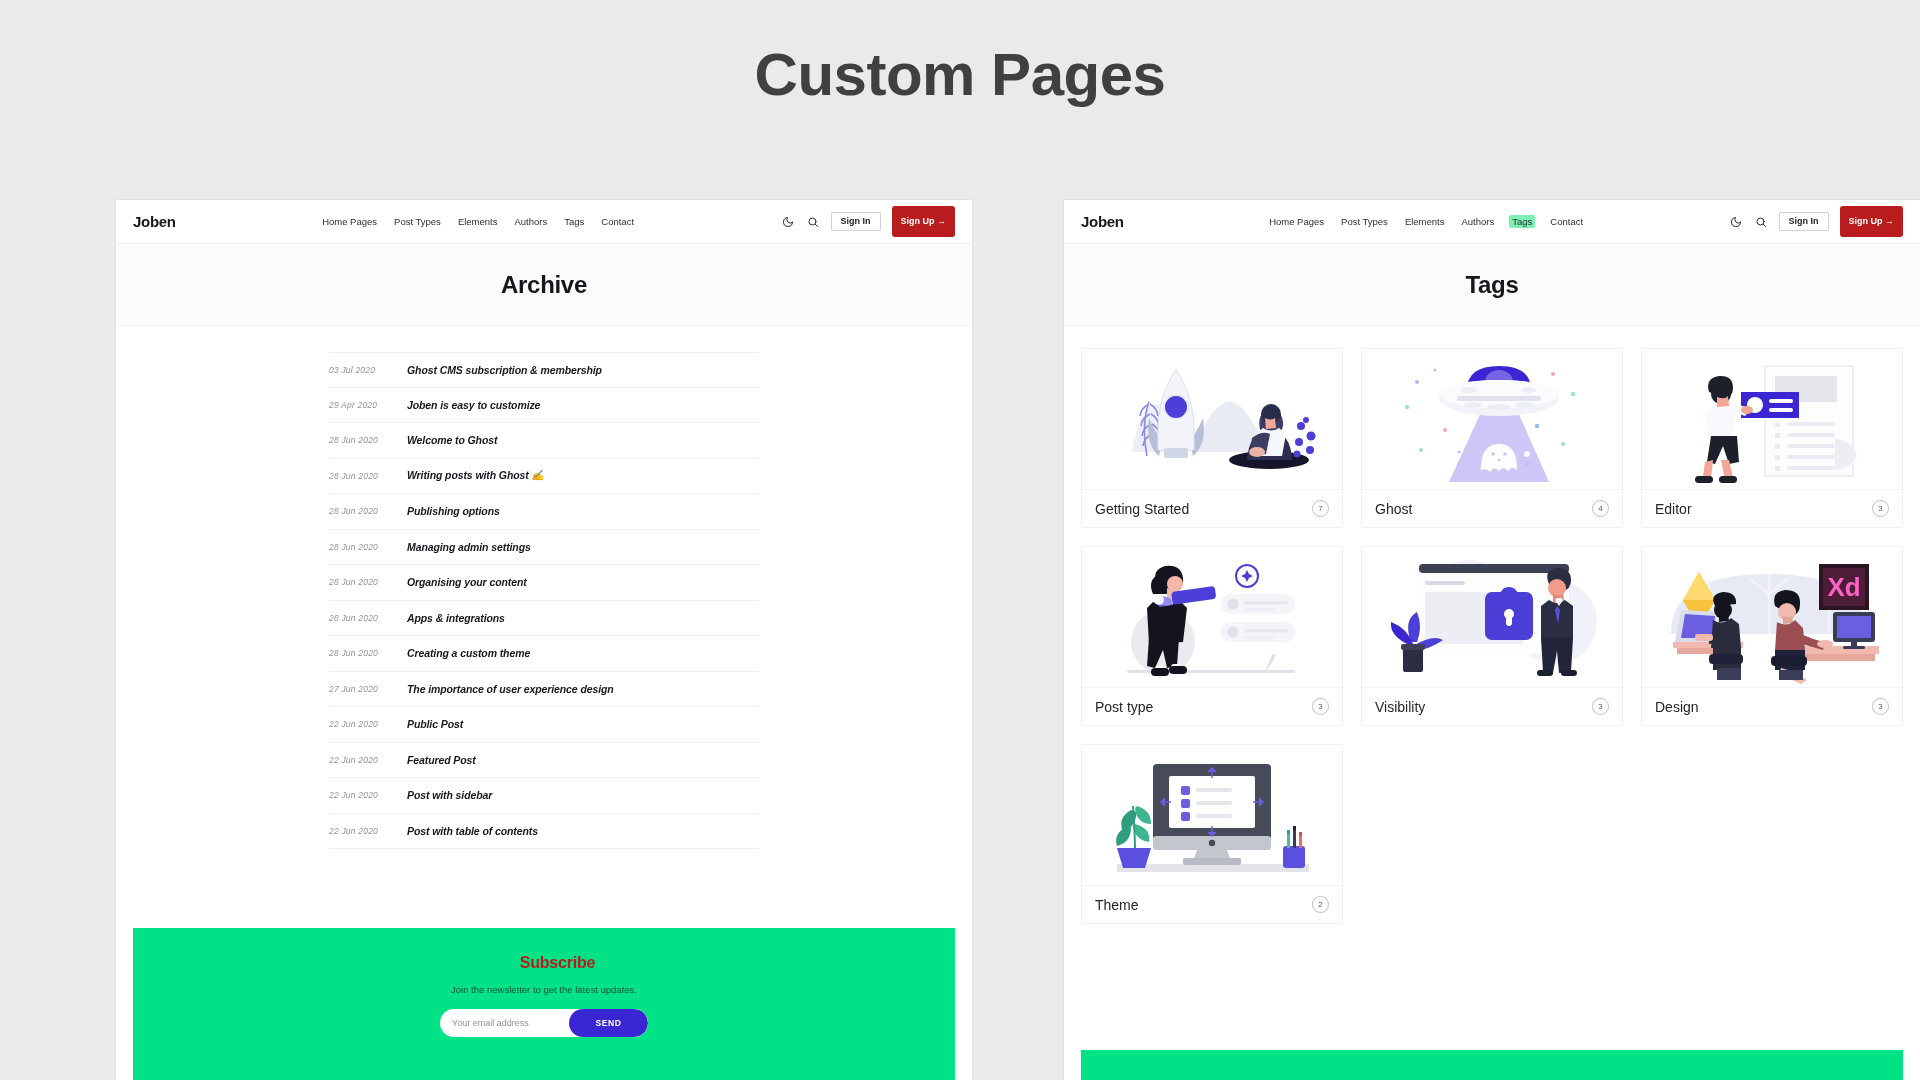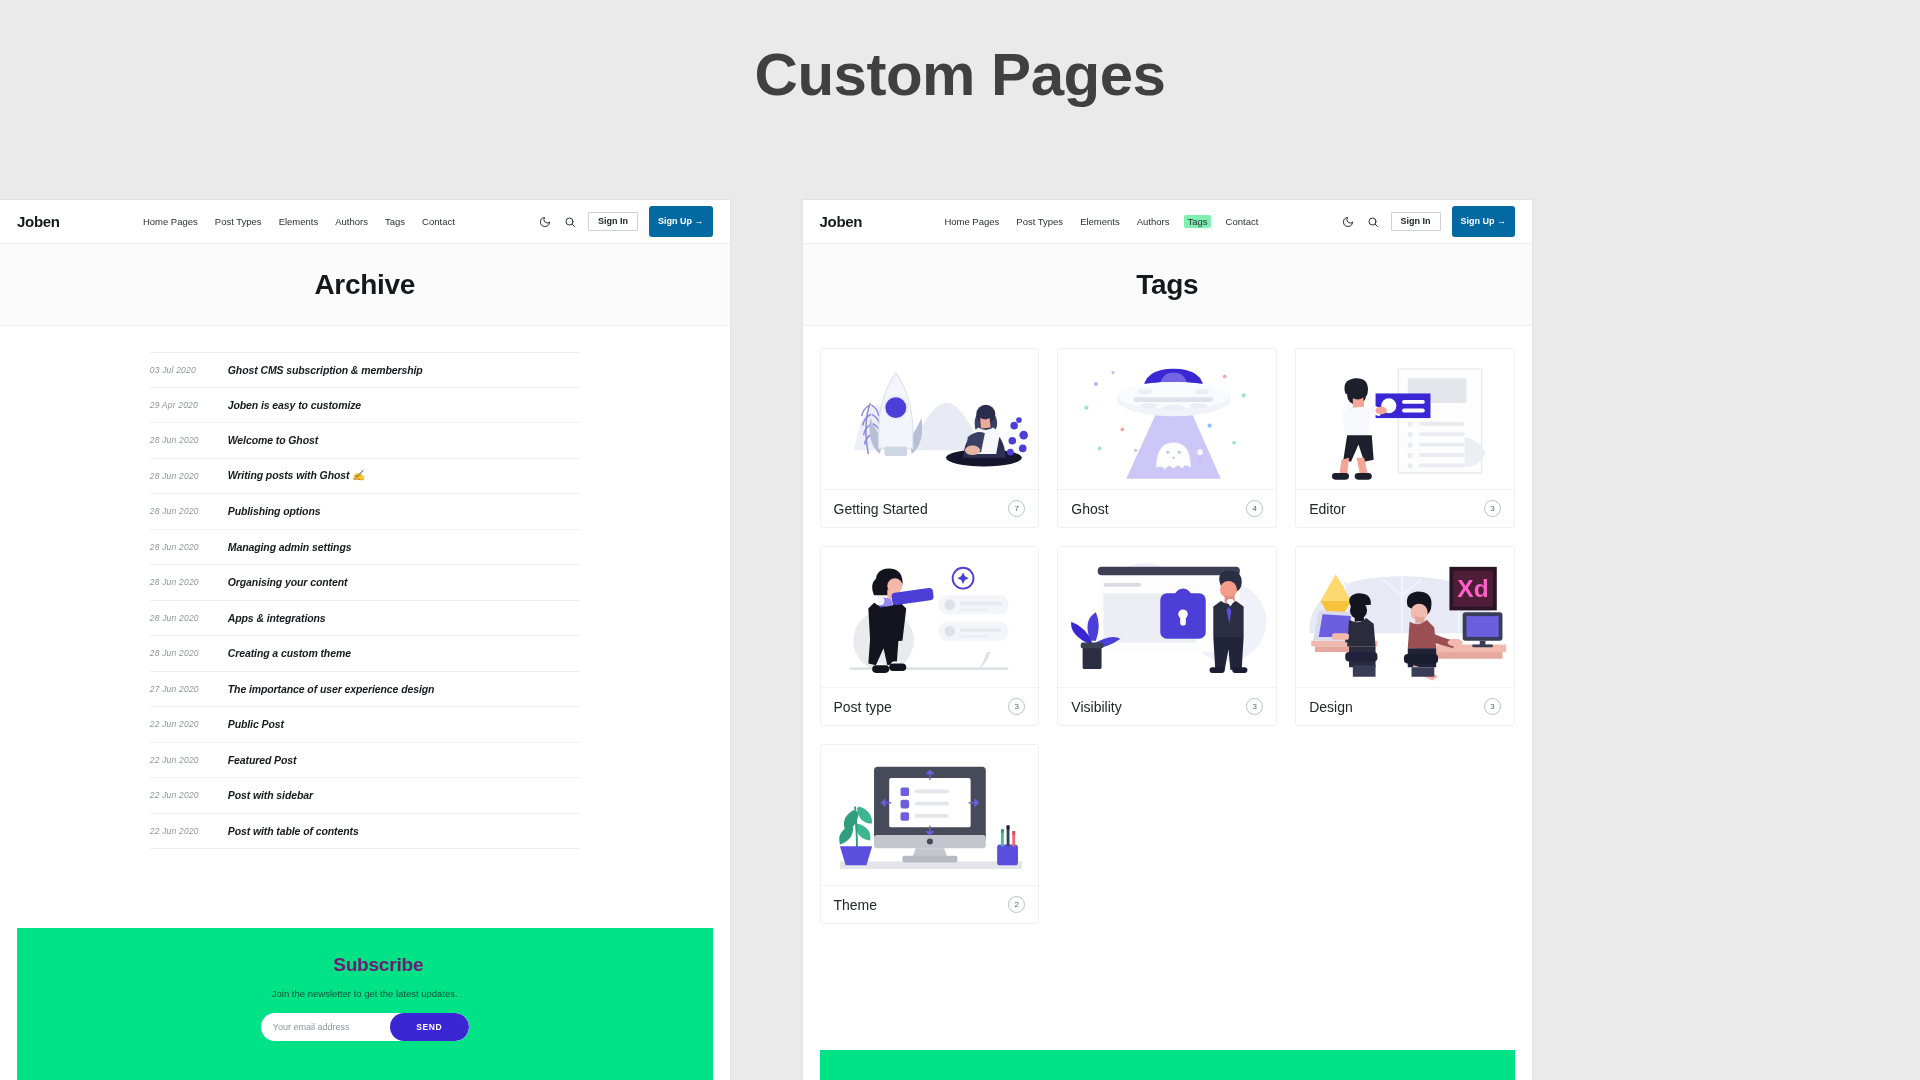--- a/index.html
+++ b/index.html
@@ -18,24 +18,24 @@
     color: #404040;
     letter-spacing: -0.5px;
     padding-top: 40px;
     padding-bottom: 16px;
   }
 
   
   .panels {
     position: absolute;
     top: 200px; left: 0;
-    width: 1532px;
-    display: flex;
-    justify-content: flex-start;
-    gap: 73px;
+    width: 1920px;
+    display: flex;
+    justify-content: flex-end;
+    gap: 92px;
   }
   .panel {
     width: 856px;
     height: 880px;
     background: #ffffff;
     overflow: hidden;
     position: relative;
     box-shadow: 0 0 0 1px rgba(0,0,0,0.03);
   }
 
@@ -94,40 +94,40 @@
     border-radius: 1px;
     padding: 4px 9px;
     background: #fff;
     cursor: pointer;
     line-height: 1;
   }
   .btn-signup {
     font-size: 9px;
     font-weight: 700;
     color: #ffffff;
-    background: #0369a1;
+    background: #b91c1c;
     border: none;
     border-radius: 3px;
     padding: 11px 9px;
     cursor: pointer;
     line-height: 1;
     white-space: nowrap;
   }
 
   
   .page-band {
     background: #fbfbfb;
     border-bottom: 1px solid #f0f0f0;
     height: 82px;
     display: flex;
     align-items: center;
     justify-content: center;
   }
   .band-title {
-    font-size: 28px;
+    font-size: 24px;
     font-weight: 700;
     color: #16181d;
     letter-spacing: -0.3px;
   }
 
   
   .archive-wrap {
     padding: 26px 0 0 0;
     display: flex;
     justify-content: center;
@@ -162,23 +162,23 @@
   .subscribe {
     position: absolute;
     left: 17px; right: 17px;
     bottom: 0;
     background: #00e286;
     height: 152px;
     text-align: center;
     padding-top: 26px;
   }
   .subscribe-title {
-    font-size: 19px;
+    font-size: 16px;
     font-weight: 700;
-    color: #701a75;
+    color: #b91c1c;
     letter-spacing: -0.2px;
     padding-left: 27px;
   }
   .subscribe-sub {
     font-size: 9.5px;
     color: #12503a;
     margin-top: 12px;
   }
   .subscribe-form {
     margin: 14px auto 0;

